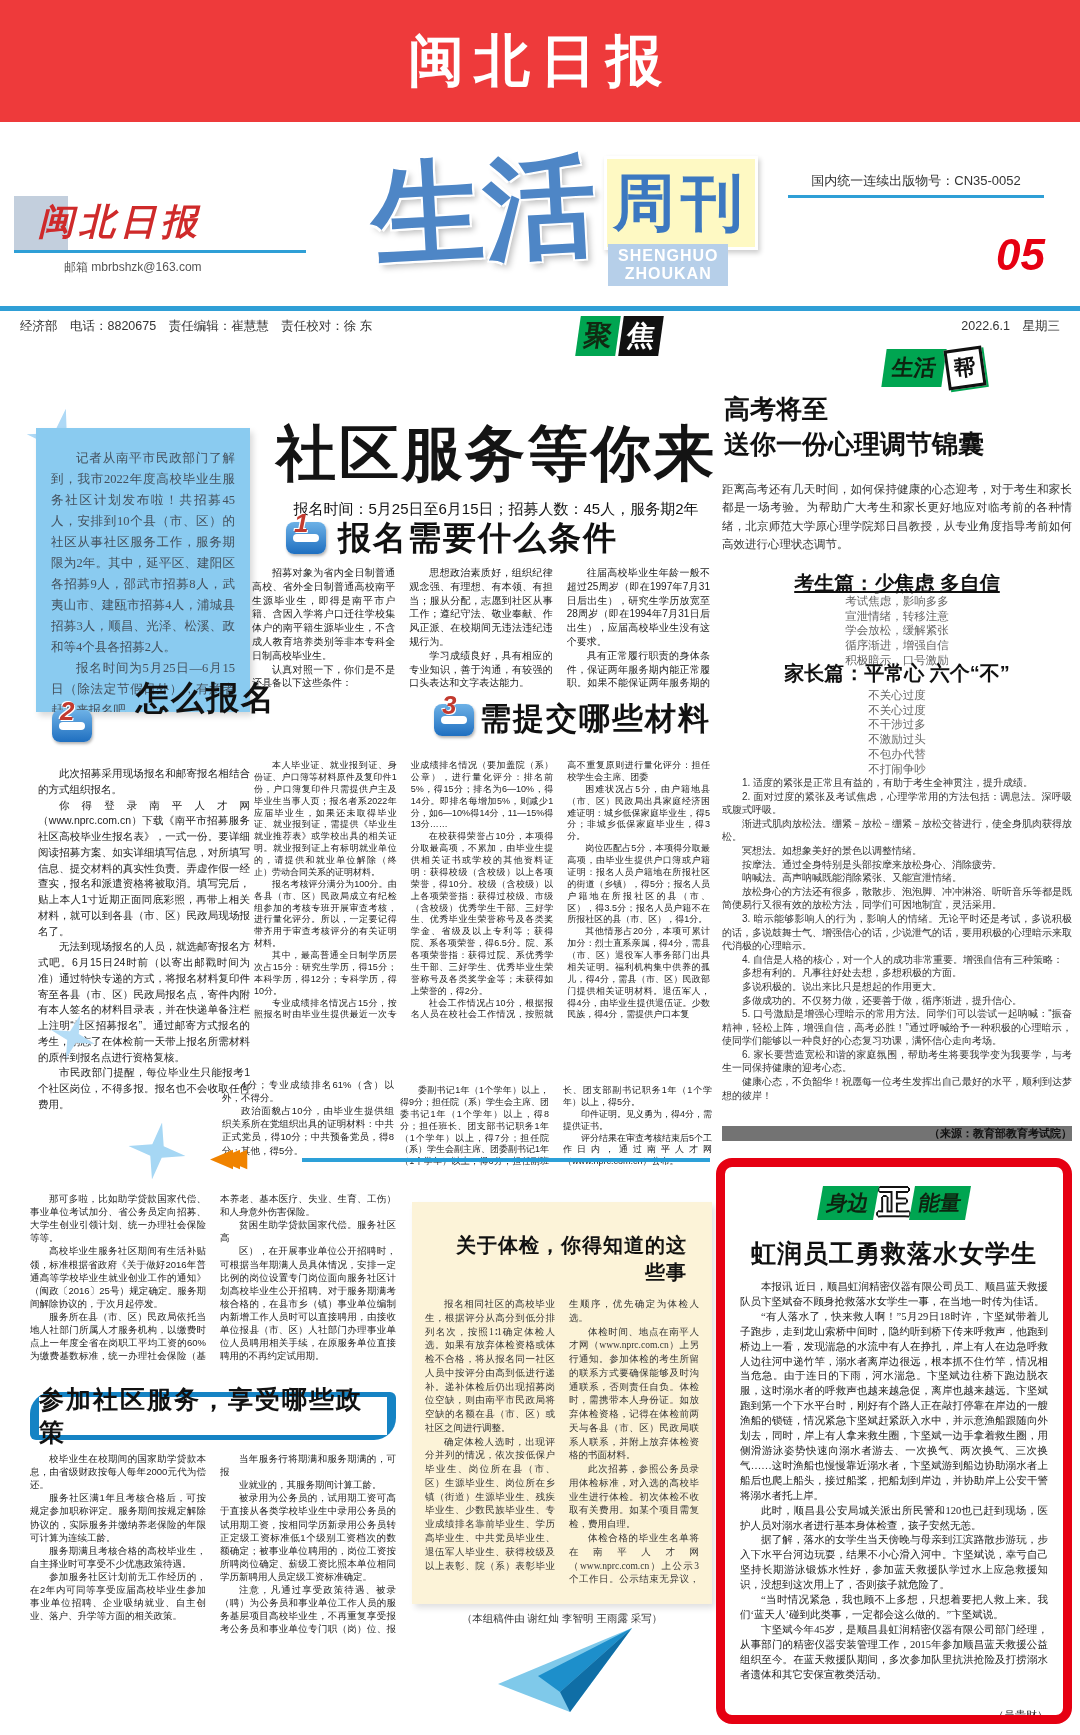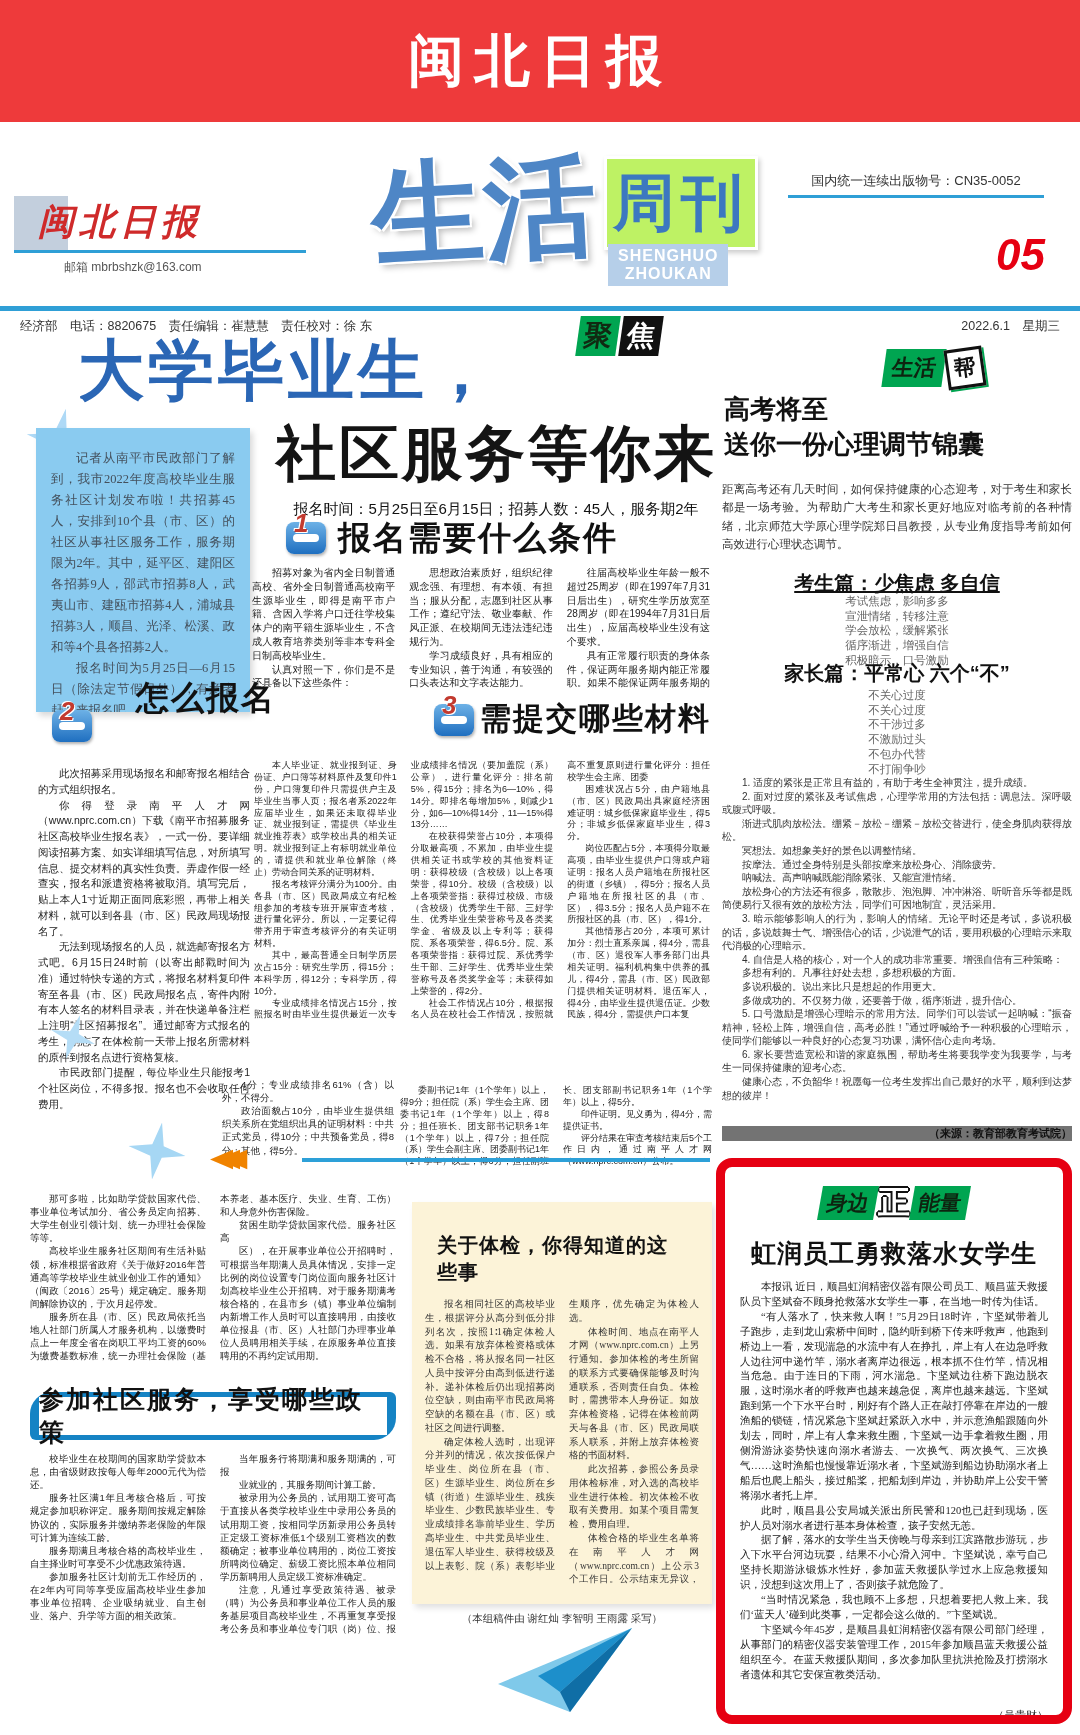--- a/index.html
+++ b/index.html
@@ -14,21 +14,21 @@
   .logo-square{left:14px;top:196px;width:54px;height:54px;background:#c3cfdd;}
   .paper-name{left:38px;top:198px;font-family:"Liberation Serif",serif;font-style:italic;
               font-weight:bold;font-size:36px;color:#cf2a2a;letter-spacing:5px;}
   .logo-rule{left:14px;top:250px;width:292px;height:3px;background:#2f9fd6;}
   .email{left:16px;top:259px;font-size:12px;color:#555;padding-left:48px;}
   .weekly{left:372px;top:148px;width:400px;height:150px;}
   .weekly-zh1{position:absolute;left:0;top:-12px;font-size:112px;font-weight:bold;color:#4e86c6;
               font-family:"Liberation Serif",serif;transform:rotate(-3deg);
               text-shadow:2px 2px 0 #fff,-2px -2px 0 #fff,2px -2px 0 #fff,-2px 2px 0 #fff,4px 5px 6px rgba(0,0,0,.25);}
   .weekly-zh2{position:absolute;left:232px;top:8px;font-size:62px;font-weight:900;color:#3c78c0;
-              background:#bef264;padding:2px 6px;border:3px solid #fff;letter-spacing:6px;
+              background:#fef9c3;padding:2px 6px;border:3px solid #fff;letter-spacing:6px;
               box-shadow:2px 3px 5px rgba(0,0,0,.2);}
   .weekly-py{position:absolute;left:236px;top:96px;background:#b6cfe9;color:#fff;font-weight:bold;
              font-size:16px;line-height:1.12;padding:3px 10px;text-align:center;letter-spacing:1px;}
   .issn{left:788px;top:172px;width:256px;font-size:13px;color:#333;text-align:center;}
   .issn-rule{left:788px;top:195px;width:256px;height:3px;background:#2f9fd6;}
   .page-no{left:996px;top:230px;font-size:44px;font-weight:bold;font-style:italic;color:#e60012;}
   .rule-main{left:0;top:306px;width:1080px;height:5px;background:#2f9fd6;}
   .infobar{left:20px;top:318px;width:1040px;display:flex;justify-content:space-between;
            font-size:12.5px;color:#333;}
   
@@ -67,21 +67,21 @@
   .chev{font-size:30px;color:#f08300;letter-spacing:-16px;transform:scaleY(.85);}
   .hline{height:4px;background:#2da0d8;}
   
   .pol-banner{left:30px;top:1392px;width:366px;height:48px;background:#1583c4;border-radius:22px 6px 22px 6px;}
   .pol-inner{position:absolute;left:9px;top:5px;right:9px;bottom:5px;background:#fff;
              display:flex;align-items:center;justify-content:center;font-size:25px;font-weight:900;
              font-family:"Liberation Serif",serif;letter-spacing:2px;color:#111;}
   
   .check-box{left:412px;top:1202px;width:300px;height:402px;background:#fcf3d8;
              box-sizing:border-box;padding:16px 13px;box-shadow:3px 4px 6px rgba(0,0,0,.12);}
-  .check-title{text-align:left;font-size:20px;font-weight:900;color:#111;letter-spacing:1px;
+  .check-title{text-align:right;font-size:20px;font-weight:900;color:#111;letter-spacing:1px;
                margin:14px 12px 12px;}
   
   .bh{left:884px;top:348px;}
   .bh .g{display:inline-block;background:#00a551;color:#0d2410;font-size:22px;font-weight:900;
          padding:4px 8px;transform:skewX(-8deg);}
   .bh .k{display:inline-block;background:#fff;border:3px solid #111;color:#111;font-size:22px;
          font-weight:900;padding:2px 5px;transform:rotate(-8deg);margin-left:2px;box-shadow:2px 2px 0 #00a551;}
   .helper-title{left:724px;top:392px;width:350px;font-size:26px;font-weight:900;color:#111;
                 font-family:"Liberation Serif",serif;line-height:1.35;}
   .helper-intro{left:722px;top:480px;width:350px;font-family:"Liberation Serif",serif;
@@ -135,21 +135,20 @@
   <div class="abs issn">国内统一连续出版物号：CN35-0052</div>
   <div class="abs issn-rule"></div>
   <div class="abs page-no">05</div>
   <div class="abs rule-main"></div>
 
   <div class="abs infobar">
     <span>经济部　电话：8820675　责任编辑：崔慧慧　责任校对：徐 东</span>
     <span>2022.6.1　星期三</span>
   </div>
 
-  <div class="abs lead-t1">大学毕业生，</div>
   <div class="abs bj">
     <span class="badge2 g">聚</span><span class="badge2 k">焦</span>
   </div>
   <div class="abs lead-t2">社区服务等你来</div>
   <div class="abs lead-meta">报名时间：5月25日至6月15日；招募人数：45人，服务期2年</div>
 
   <div class="abs star4" style="left:26px;top:408px;width:66px;height:66px;background:#aed9f6;transform:rotate(12deg);"></div>
   <div class="abs star4" style="left:44px;top:426px;width:32px;height:32px;background:#eef8ff;transform:rotate(30deg);"></div>
 
   <div class="abs note">

